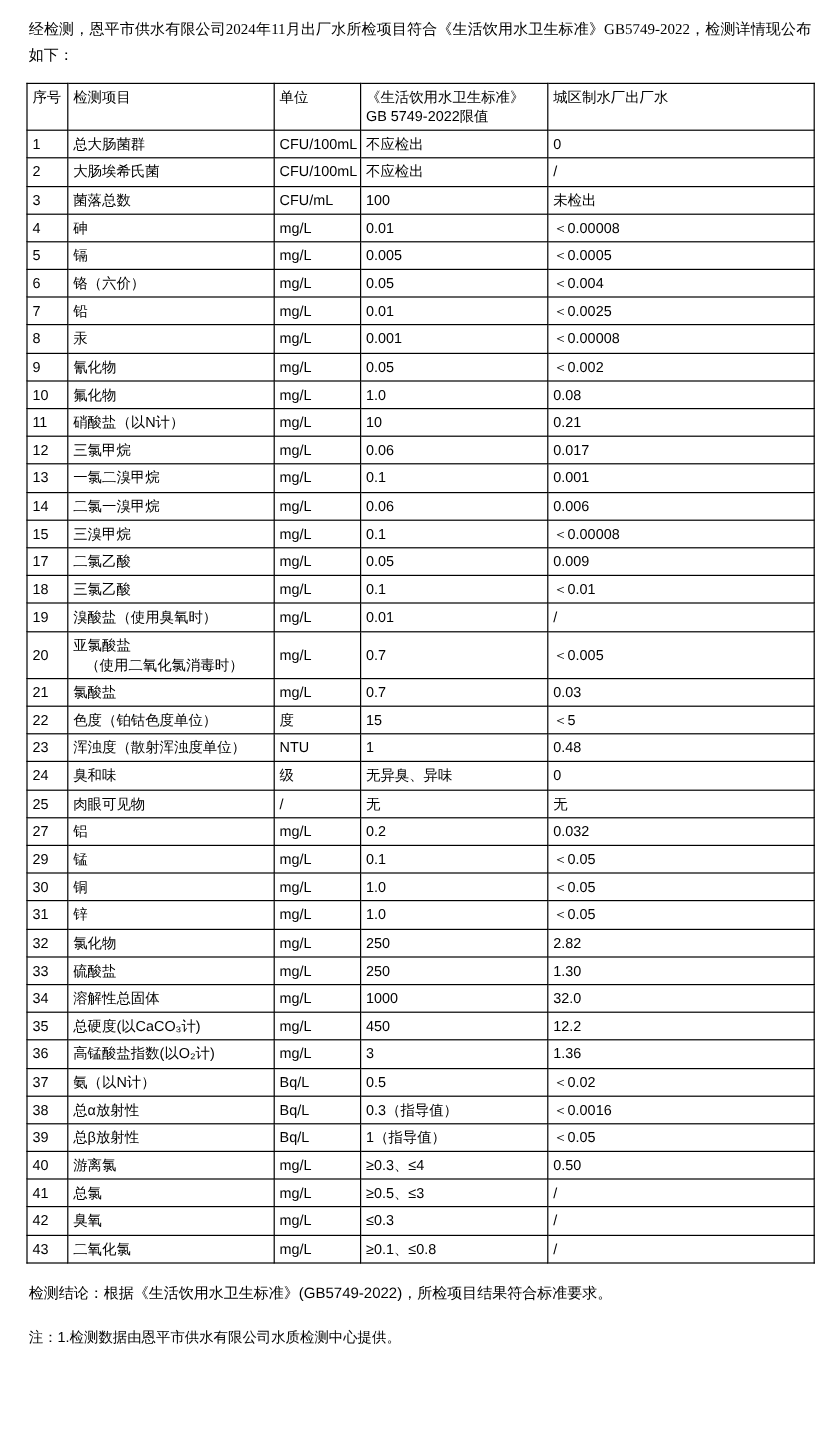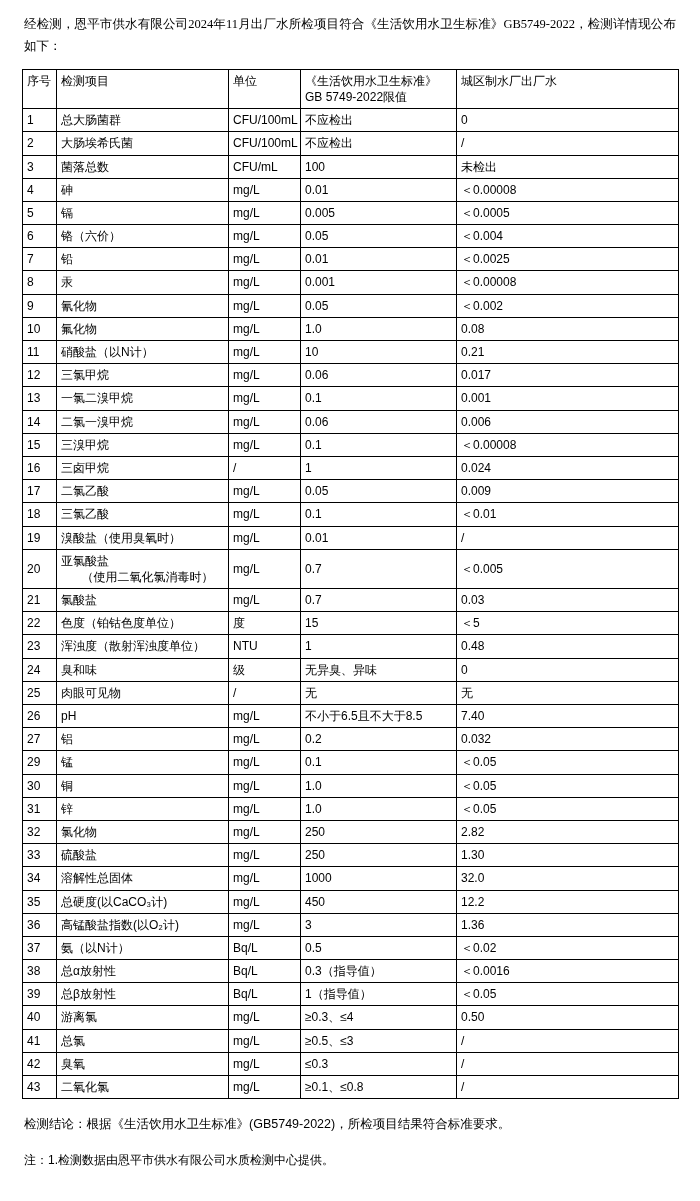--- a/index.html
+++ b/index.html
@@ -48,21 +48,21 @@
   }
   col.c-no    { width: 34px; }
   col.c-item  { width: 172px; }
   col.c-unit  { width: 72px; }
   col.c-limit { width: 156px; }
   col.c-res   { width: 222px; }
 
   td.c-no-cell { text-align: left; }
   .hdr-limit { line-height: 1.45; }
   .two-line { line-height: 1.75; }
-  .two-line .l2 { display: block; padding-left: 10px; text-align: center; }
+  .two-line .l2 { display: block; padding-left: 10px; }
   .conclusion {
     margin-top: 14px;
     font-size: 12.5px;
     line-height: 1.9;
     padding: 0 2px;
   }
   .note-line {
     font-size: 12px;
     line-height: 1.85;
     padding: 0 2px;
@@ -196,27 +196,20 @@
           <td>0.006</td>
         </tr>
         <tr>
           <td class="c-no-cell">15</td>
           <td>三溴甲烷</td>
           <td class="nowrap-cell">mg/L</td>
           <td>0.1</td>
           <td>＜0.00008</td>
         </tr>
         <tr>
-          <td class="c-no-cell">16</td>
-          <td>三卤甲烷</td>
-          <td class="nowrap-cell">/</td>
-          <td>1</td>
-          <td>0.024</td>
-        </tr>
-        <tr>
           <td class="c-no-cell">17</td>
           <td>二氯乙酸</td>
           <td class="nowrap-cell">mg/L</td>
           <td>0.05</td>
           <td>0.009</td>
         </tr>
         <tr>
           <td class="c-no-cell">18</td>
           <td>三氯乙酸</td>
           <td class="nowrap-cell">mg/L</td>
@@ -266,27 +259,20 @@
           <td>0</td>
         </tr>
         <tr>
           <td class="c-no-cell">25</td>
           <td>肉眼可见物</td>
           <td class="nowrap-cell">/</td>
           <td>无</td>
           <td>无</td>
         </tr>
         <tr>
-          <td class="c-no-cell">26</td>
-          <td>pH</td>
-          <td class="nowrap-cell">mg/L</td>
-          <td>不小于6.5且不大于8.5</td>
-          <td>7.40</td>
-        </tr>
-        <tr>
           <td class="c-no-cell">27</td>
           <td>铝</td>
           <td class="nowrap-cell">mg/L</td>
           <td>0.2</td>
           <td>0.032</td>
         </tr>
         <tr>
           <td class="c-no-cell">29</td>
           <td>锰</td>
           <td class="nowrap-cell">mg/L</td>

